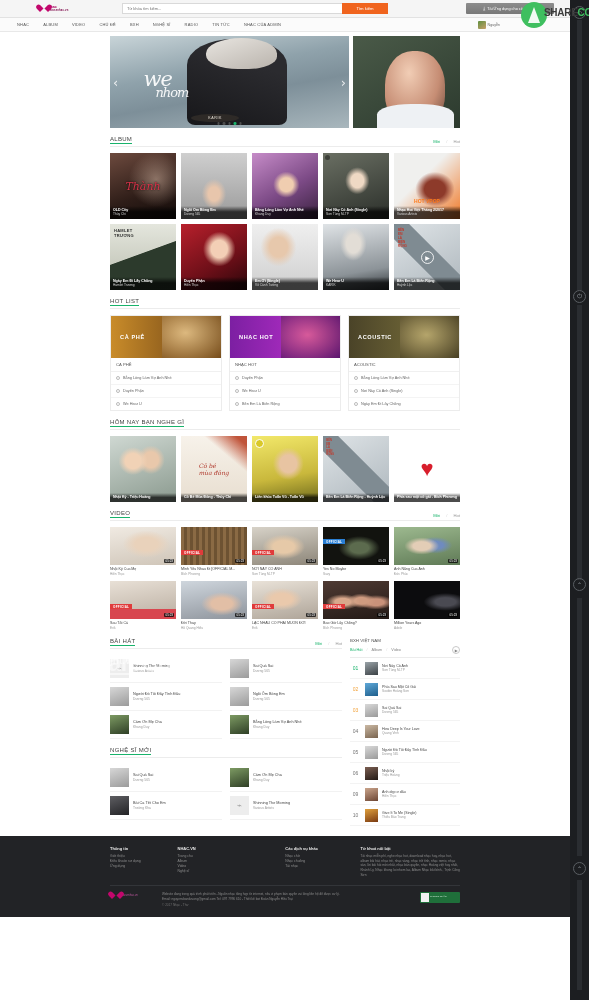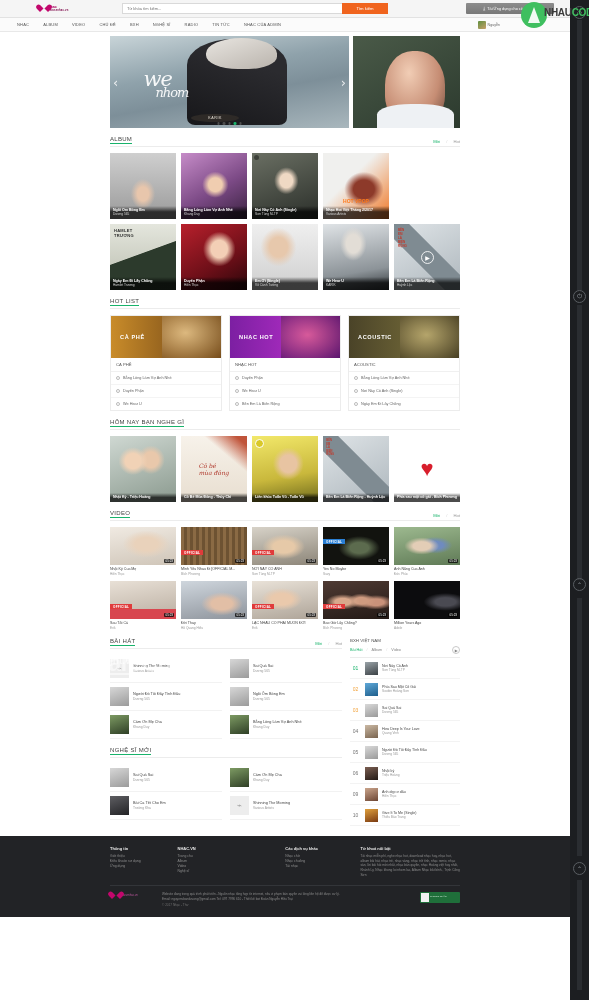--- a/index.html
+++ b/index.html
@@ -294,20 +294,31 @@
           <div class="sec-tabs">
             <span class="t on">Mới</span>
             <span class="sep">/</span>
             <span class="t">Hot</span>
           </div>
         </div>
 
         <div class="grid5">
           <div class="card">
             <div class="thumb">
+              <div class="inner" style="background:linear-gradient(160deg,#6d4a3e,#2e1d18 60%,#120b09)"></div>
+              <div class="inner" style="background:radial-gradient(circle at 70% 40%,rgba(220,190,170,.5),transparent 45%)"></div>
+              <div class="inner" style="display:flex;align-items:center;justify-content:center;font-family:'DejaVu Serif',serif;font-style:italic;color:#d8344a;font-size:11px;text-shadow:0 0 2px #000">Thành</div>
+              <div class="cap">
+                <div class="t">OLD City</div>
+                <div class="s">Thùy Chi</div>
+              </div>
+            </div>
+          </div>
+          <div class="card">
+            <div class="thumb">
               <div class="inner" style="background:linear-gradient(180deg,#cfcfcf,#9a9a9a)"></div>
               <div class="inner" style="background:radial-gradient(ellipse at 50% 62%,#e8c6ac 12%,transparent 26%)"></div>
               <div class="cap">
                 <div class="t">Ngồi Ôm Bóng Em</div>
                 <div class="s">Dương 565</div>
               </div>
             </div>
           </div>
           <div class="card">
             <div class="thumb">
@@ -878,18 +889,18 @@
     <div class="rail-seg" style="top:880px;height:110px"></div>
     <div class="rail-btn" style="top:6px">◠</div>
     <div class="rail-btn" style="top:290px">⏻</div>
     <div class="rail-btn" style="top:578px">⌃</div>
     <div class="rail-btn" style="top:862px">⌃</div>
   </div>
 
   <div class="wm-logo">
     <div class="wm-circ"></div>
     <div class="wm-txt">
-      <span>NHAU</span><span class="g">CODE</span>
+      <span>SHARE</span><span class="g">CODE</span>
     </div>
   </div>
   <div class="wm-sm">Copyright.vn</div>
   <div class="wm-mid">hareCode.vn</div>
 </div>
 
 </body></html>

